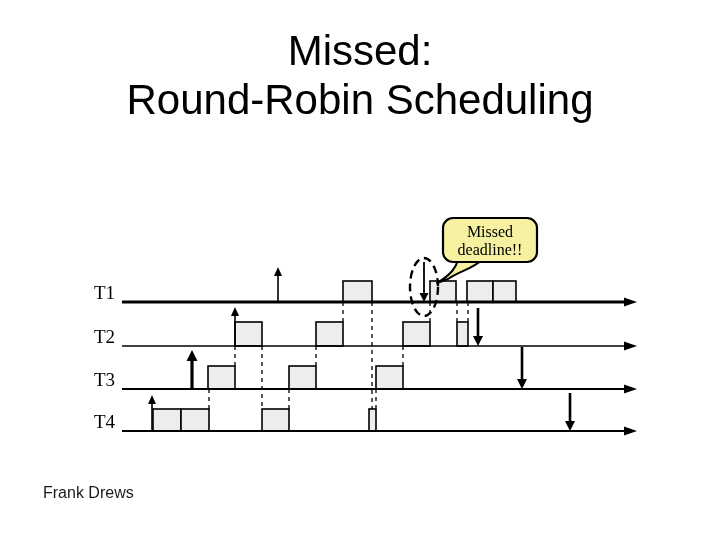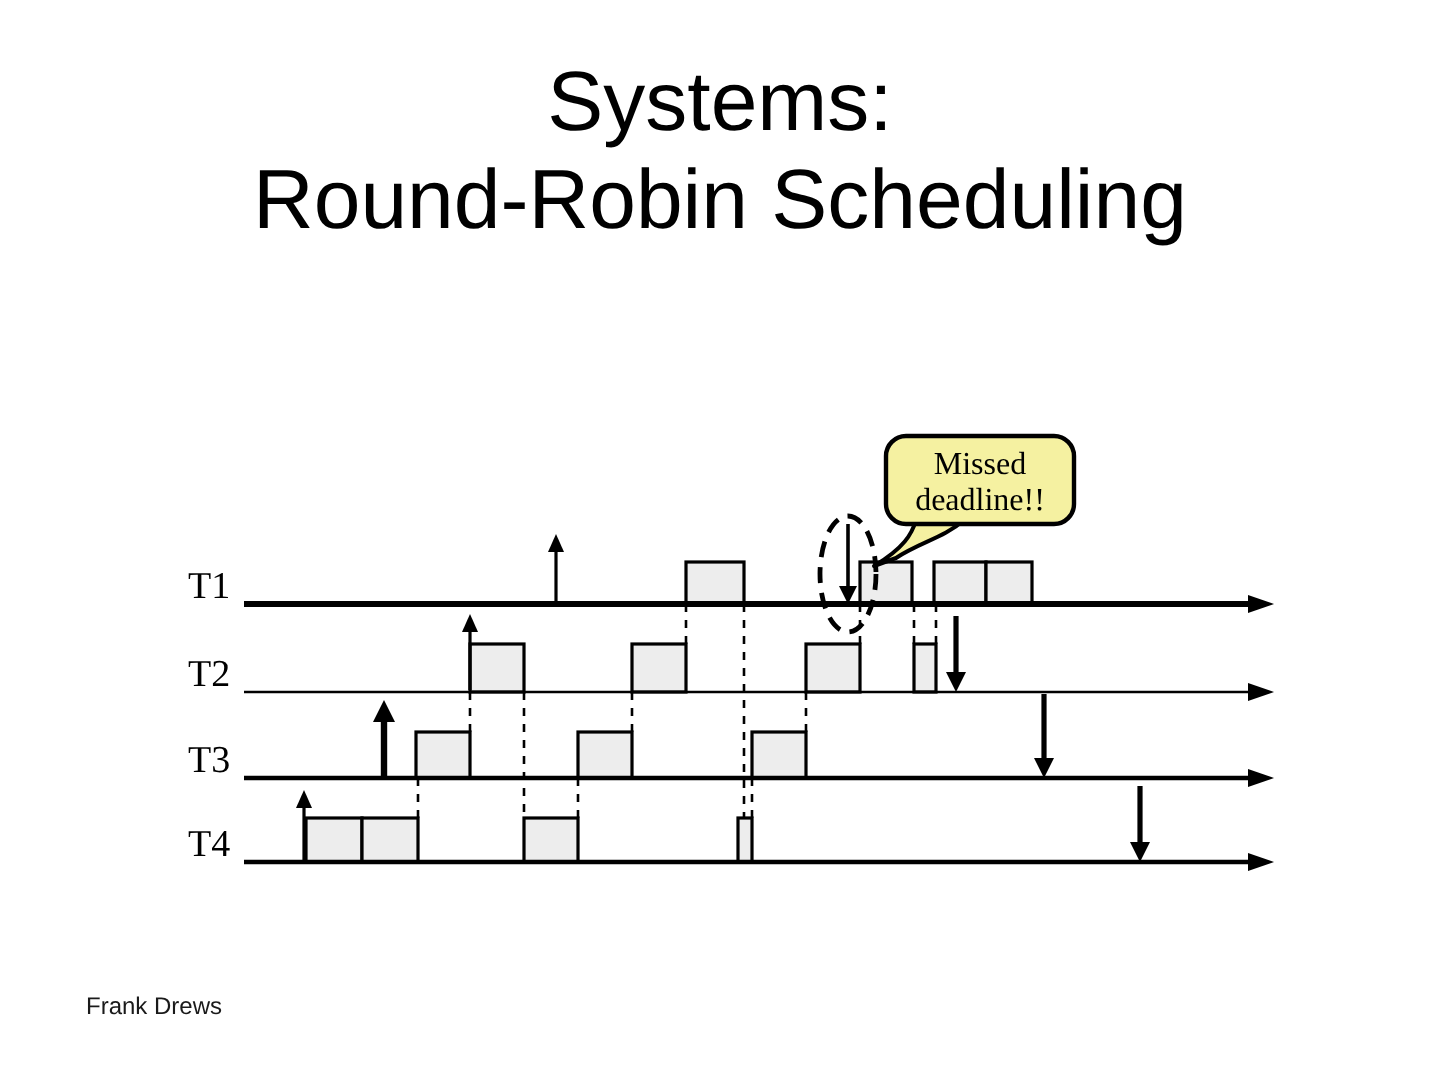--- a/index.html
+++ b/index.html
@@ -3,32 +3,32 @@
 <meta charset="utf-8">
 <style>
   html,body{margin:0;padding:0;}
   body{width:720px;height:540px;background:#ffffff;overflow:hidden;
        font-family:"Liberation Sans",sans-serif;}
   .slide{position:relative;width:720px;height:540px;background:#ffffff;}
   .title{position:absolute;top:26px;left:0;width:720px;text-align:center;
          color:#000;font-size:42px;line-height:49px;font-weight:400;
          font-family:"Liberation Sans",sans-serif;}
   #diagram-svg{position:absolute;left:0;top:0;}
-  .footer{position:absolute;top:496px;font-size:12px;color:#1a1a1a;
+  .footer{position:absolute;top:484px;font-size:16px;color:#1a1a1a;
           font-family:"Liberation Sans",sans-serif;}
   .footer-left{left:43px;}
   .footer-center{left:0;width:720px;text-align:center;}
 </style>
 </head>
 <body>
 
 <div class="slide">
 
   <div class="title">
-    <div>Systems:</div>
+    <div>Missed:</div>
     <div>Round-Robin Scheduling</div>
   </div>
 
   <svg id="diagram-svg" width="720" height="540" viewBox="0 0 720 540">
       <line x1="209" y1="389" x2="209" y2="409" stroke="#000000" stroke-width="1.3" stroke-dasharray="4 4"></line>
       <line x1="235" y1="346" x2="235" y2="366" stroke="#000000" stroke-width="1.3" stroke-dasharray="4 4"></line>
       <line x1="262" y1="346" x2="262" y2="409" stroke="#000000" stroke-width="1.3" stroke-dasharray="4 4"></line>
       <line x1="289" y1="389" x2="289" y2="409" stroke="#000000" stroke-width="1.3" stroke-dasharray="4 4"></line>
       <line x1="316" y1="346" x2="316" y2="366" stroke="#000000" stroke-width="1.3" stroke-dasharray="4 4"></line>
       <line x1="343" y1="302" x2="343" y2="322" stroke="#000000" stroke-width="1.3" stroke-dasharray="4 4"></line>

